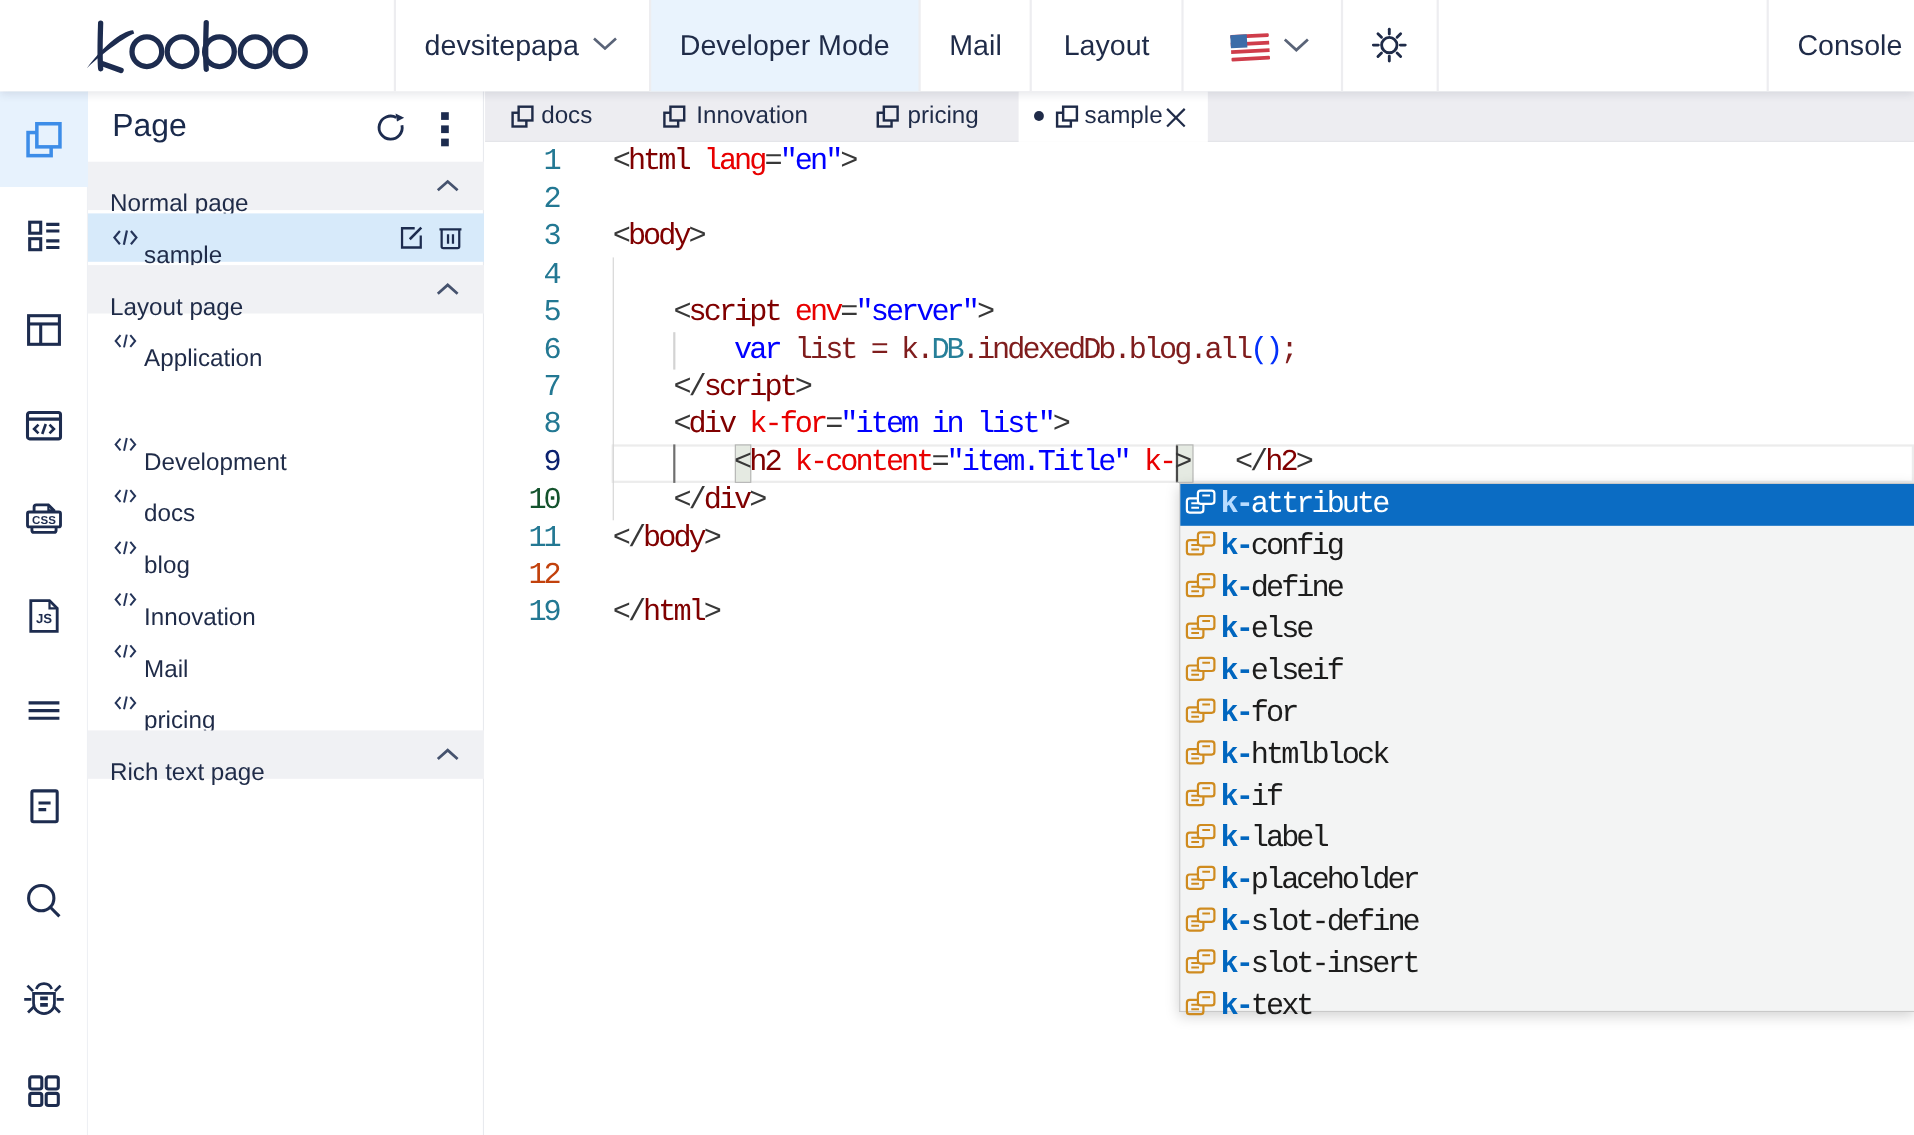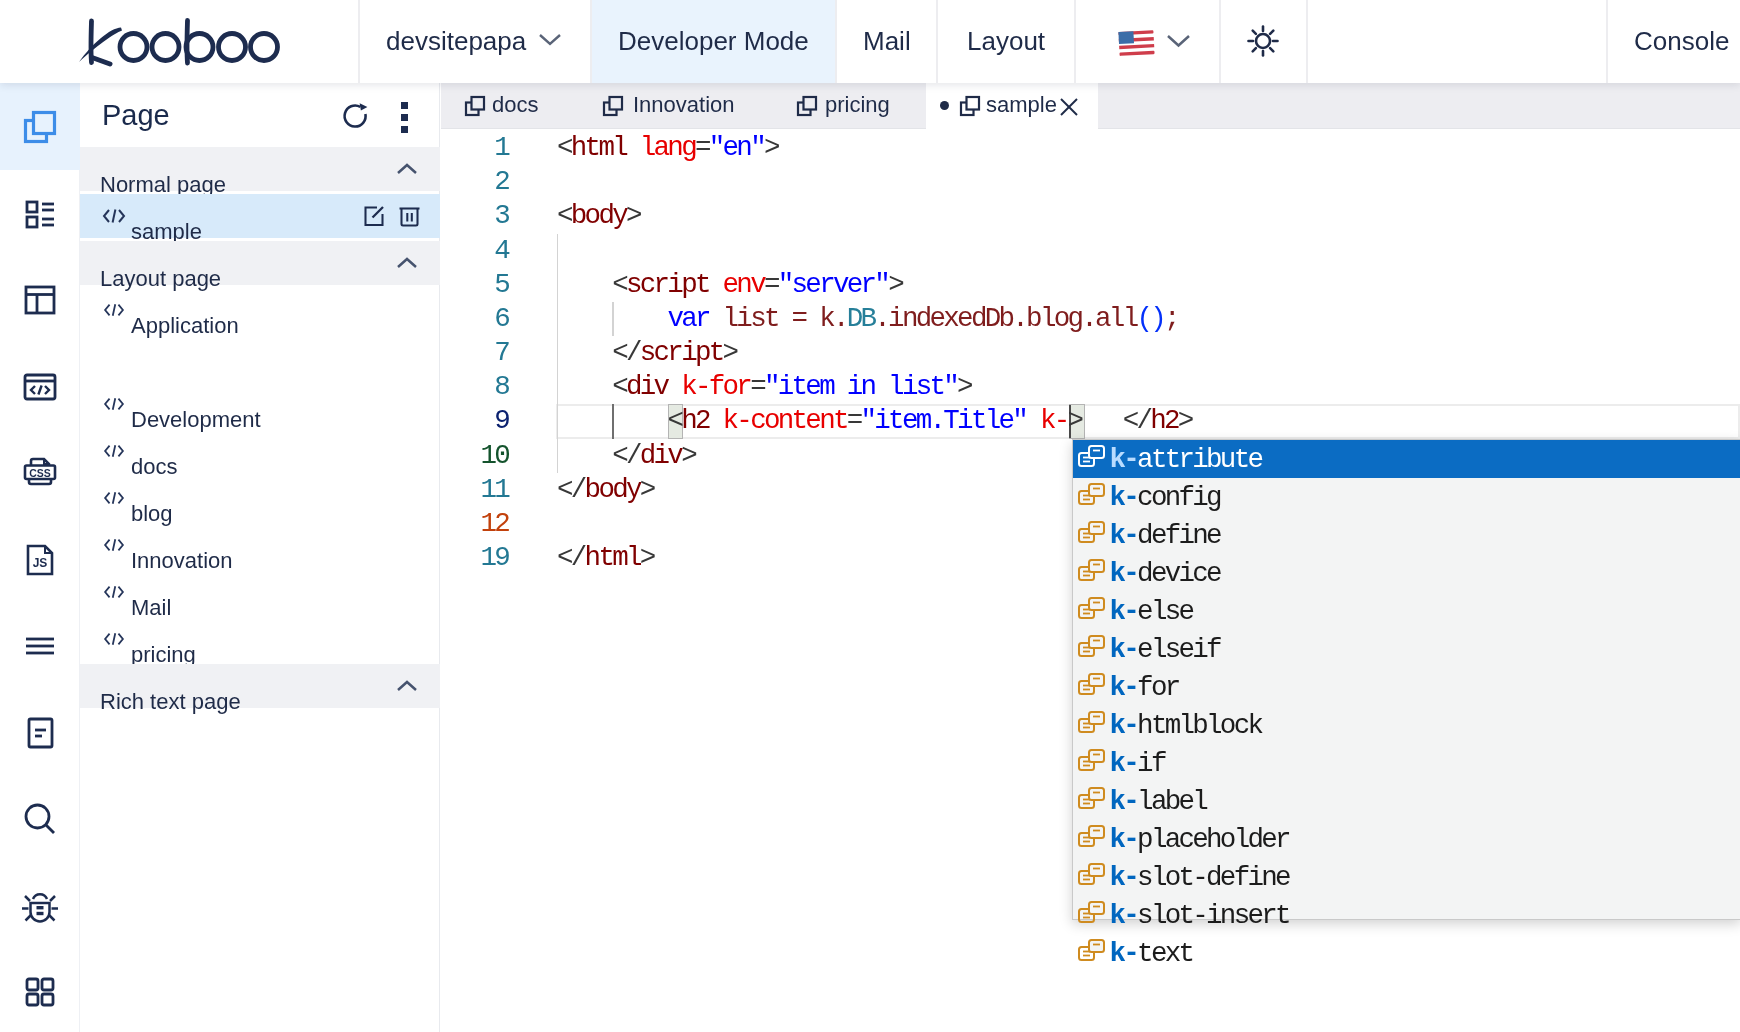--- a/index.html
+++ b/index.html
@@ -398,30 +398,20 @@
         <span class="slb"><b>k-</b>define</span>
       </div>
     <div class="srow">
         <svg class="sic" width="30" height="27" viewBox="0 0 30 27">
       <rect x="2" y="9" width="15" height="13" rx="2.5" fill="none" stroke="#cf8b1f" stroke-width="2"></rect>
       <line x1="6" y1="13.5" x2="13" y2="13.5" stroke="#cf8b1f" stroke-width="1.8"></line>
       <line x1="6" y1="17.5" x2="13" y2="17.5" stroke="#cf8b1f" stroke-width="1.8"></line>
       <rect x="12" y="2" width="15" height="12" rx="2.5" fill="#f3f4f4" stroke="#cf8b1f" stroke-width="2"></rect>
       <line x1="16" y1="6.5" x2="23" y2="6.5" stroke="#cf8b1f" stroke-width="1.8"></line>
     </svg>
-        <span class="slb"><b>k-</b>device</span>
-      </div>
-    <div class="srow">
-        <svg class="sic" width="30" height="27" viewBox="0 0 30 27">
-      <rect x="2" y="9" width="15" height="13" rx="2.5" fill="none" stroke="#cf8b1f" stroke-width="2"></rect>
-      <line x1="6" y1="13.5" x2="13" y2="13.5" stroke="#cf8b1f" stroke-width="1.8"></line>
-      <line x1="6" y1="17.5" x2="13" y2="17.5" stroke="#cf8b1f" stroke-width="1.8"></line>
-      <rect x="12" y="2" width="15" height="12" rx="2.5" fill="#f3f4f4" stroke="#cf8b1f" stroke-width="2"></rect>
-      <line x1="16" y1="6.5" x2="23" y2="6.5" stroke="#cf8b1f" stroke-width="1.8"></line>
-    </svg>
         <span class="slb"><b>k-</b>else</span>
       </div>
     <div class="srow">
         <svg class="sic" width="30" height="27" viewBox="0 0 30 27">
       <rect x="2" y="9" width="15" height="13" rx="2.5" fill="none" stroke="#cf8b1f" stroke-width="2"></rect>
       <line x1="6" y1="13.5" x2="13" y2="13.5" stroke="#cf8b1f" stroke-width="1.8"></line>
       <line x1="6" y1="17.5" x2="13" y2="17.5" stroke="#cf8b1f" stroke-width="1.8"></line>
       <rect x="12" y="2" width="15" height="12" rx="2.5" fill="#f3f4f4" stroke="#cf8b1f" stroke-width="2"></rect>
       <line x1="16" y1="6.5" x2="23" y2="6.5" stroke="#cf8b1f" stroke-width="1.8"></line>
     </svg>

